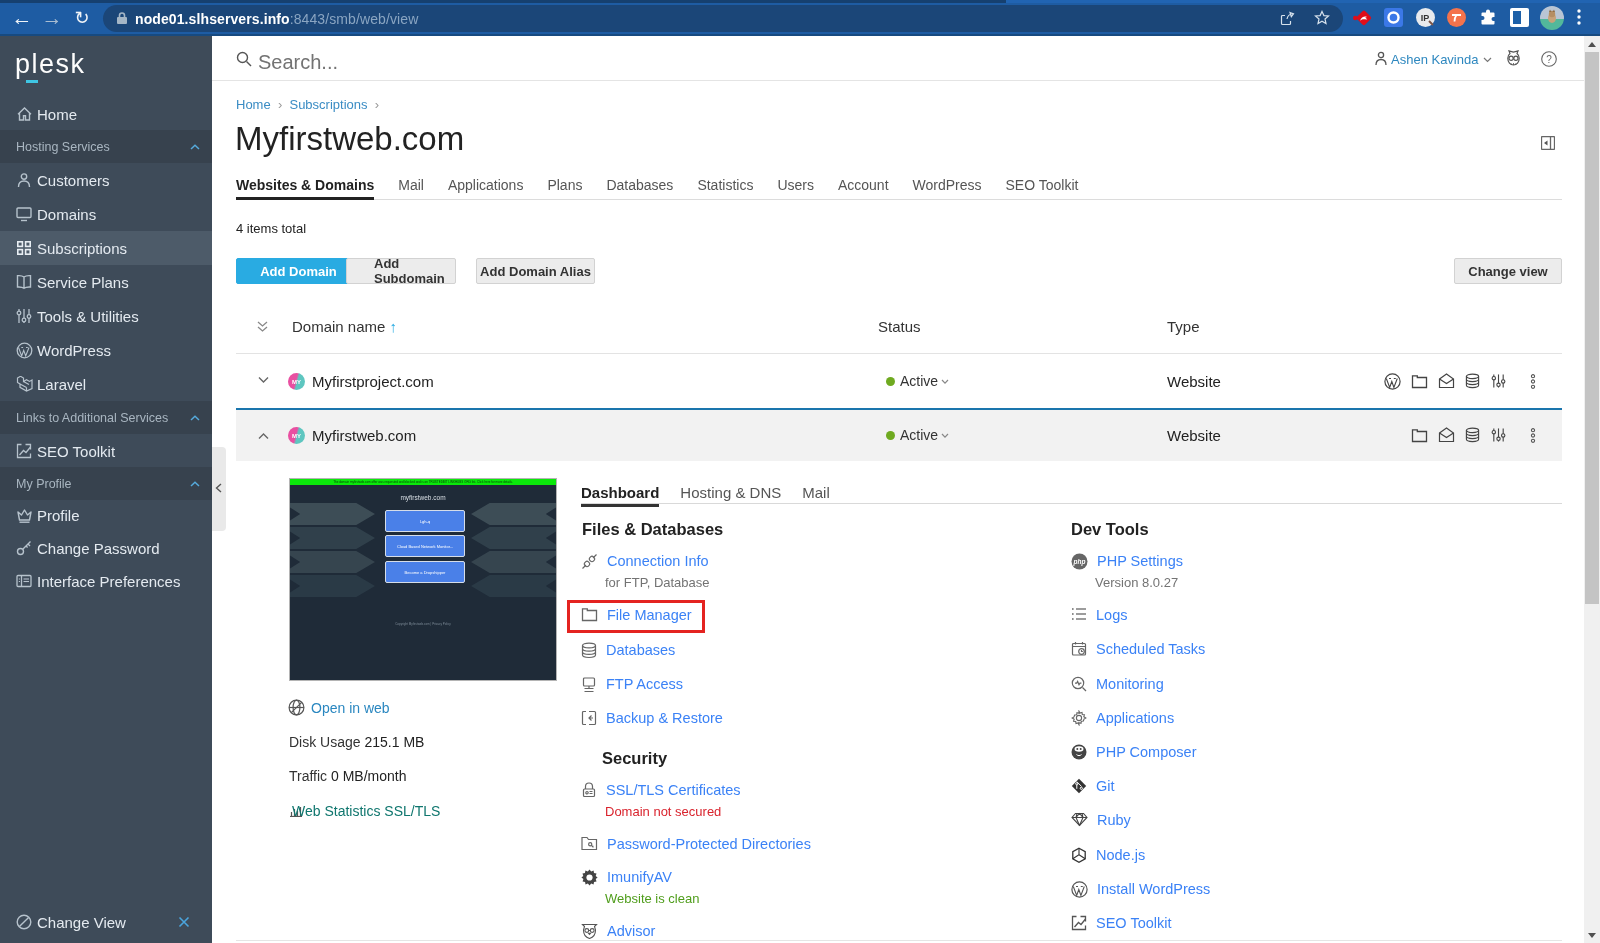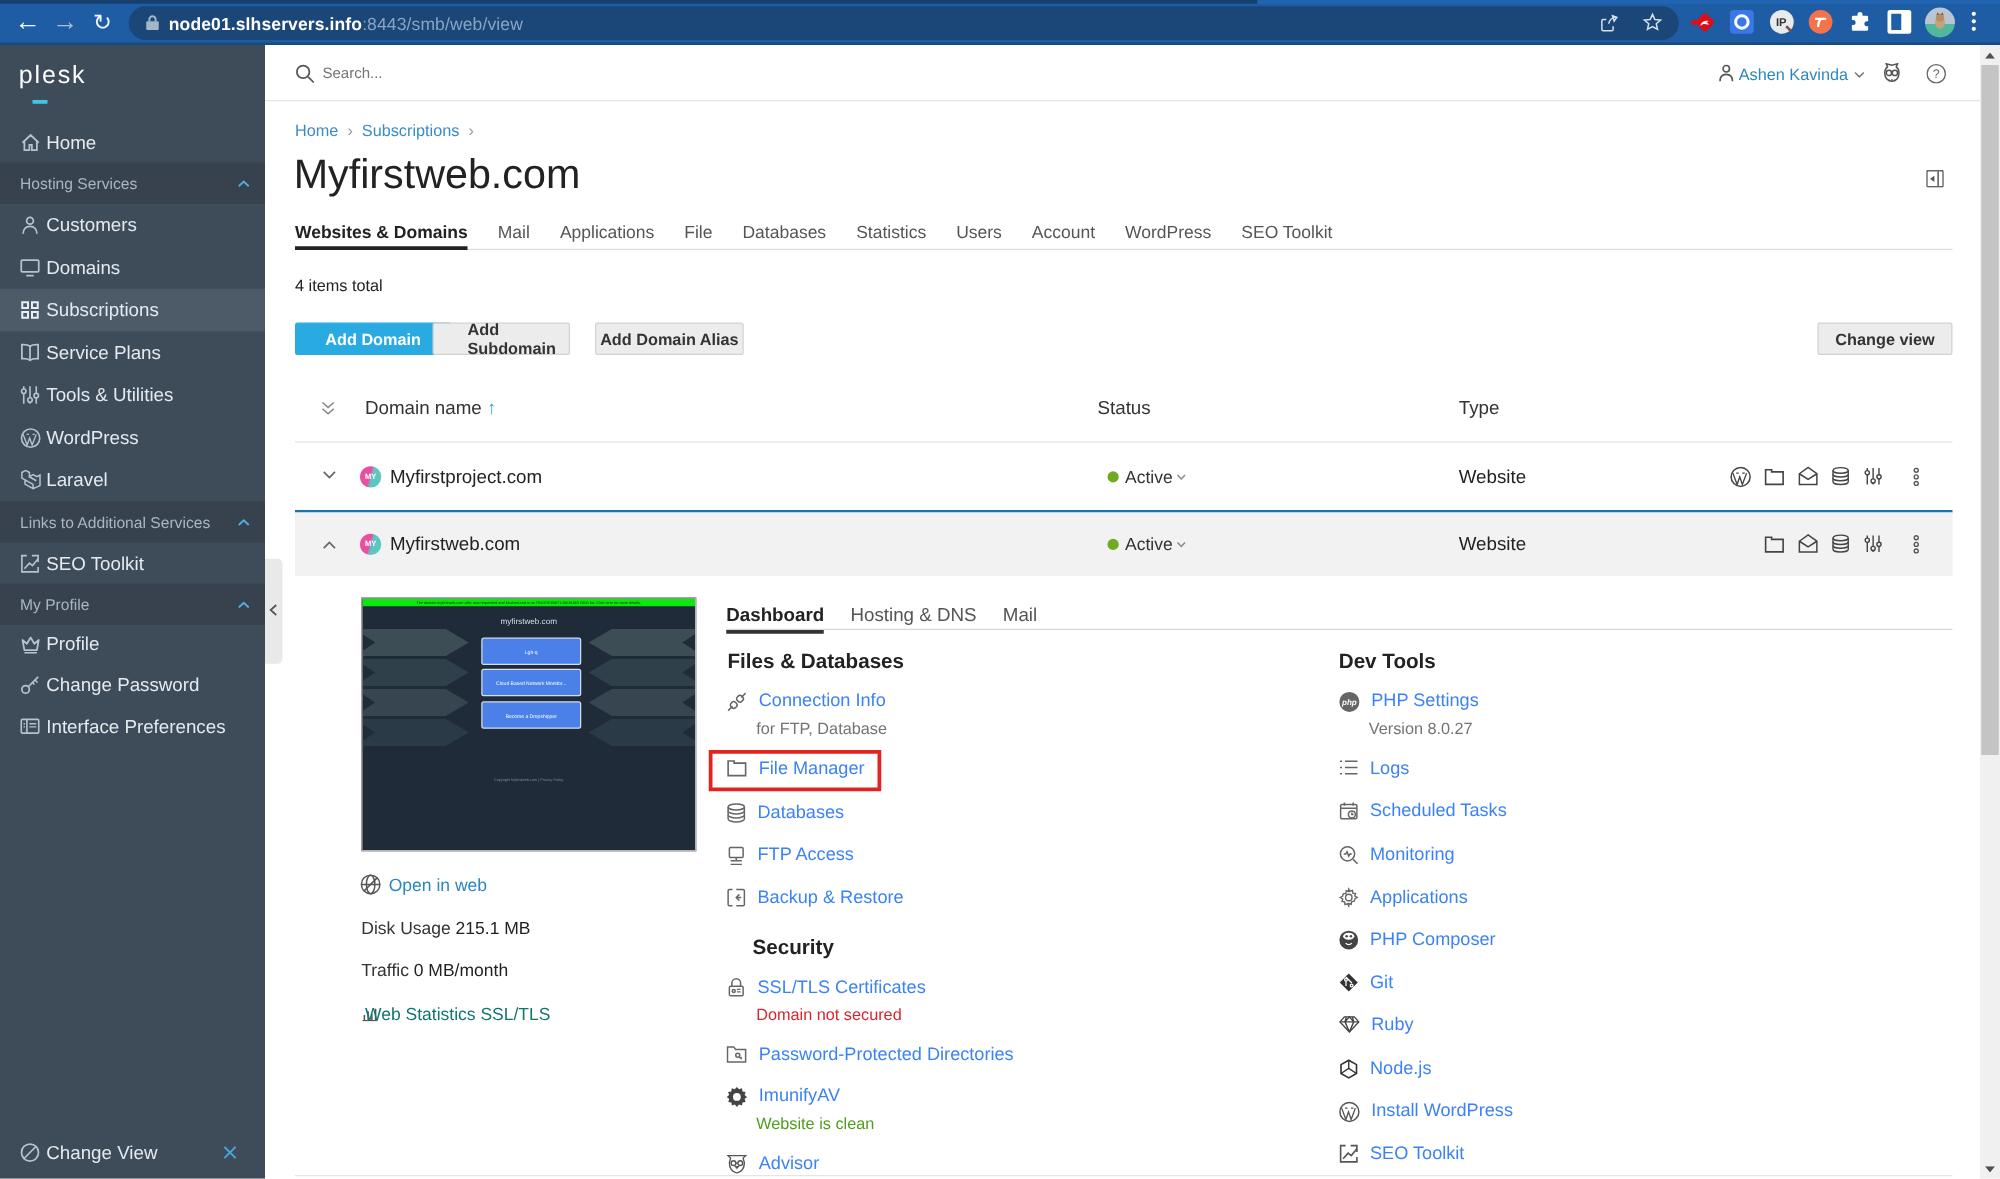--- a/index.html
+++ b/index.html
@@ -9,38 +9,38 @@
 
 
 #chrome { position:absolute; left:0; top:0; width:1600px; height:36px; background:#1e5ca3; }
 #chrome .navic { position:absolute; top:0; height:36px; display:flex; align-items:center; justify-content:center; color:#f0f4f8; }
 #urlpill { position:absolute; left:103px; top:5px; width:1240px; height:27px; background:#1b4678; border-radius:14px; display:flex; align-items:center; }
 #urltext { font-size:14px; color:#fff; font-weight:bold; margin-left:32px; letter-spacing:.1px;}
 #urltext span { color:#8aa5c2; font-weight:normal; }
 
 
 #sidebar { position:absolute; left:0; top:36px; width:212px; height:907px; background:#3e4b59; color:#e4eaf0; }
-#plesk { position:absolute; left:15px; top:13px; font-size:20px; color:#fdfdfd; letter-spacing:1.5px; }
+#plesk { position:absolute; left:15px; top:13px; font-size:27px; color:#fdfdfd; letter-spacing:1.5px; }
 #plesk .us { position:absolute; left:11px; top:31px; width:12px; height:3px; background:#3fc6e4; }
 .nav-item { position:absolute; left:0; width:212px; height:34px; display:flex; align-items:center; font-size:15px; color:#e4eaf0; }
 .nav-item svg { position:absolute; left:16px; }
 .nav-item .lbl { margin-left:37px; }
 .nav-head { position:absolute; left:0; width:212px; height:33px; background:#37424e; display:flex; align-items:center; font-size:12.5px; color:#a9b6c1; }
 .nav-head .lbl { margin-left:16px; }
 .nav-head .car { position:absolute; right:12px; }
 .nav-sel { background:#4d5b69; }
 
 
 #sbar { position:absolute; left:1584px; top:36px; width:16px; height:907px; background:#f0f0f0; }
 #sbar .thumb { position:absolute; left:1px; top:16px; width:14px; height:552px; background:#c4c4c4; }
 #sbar .arr { position:absolute; left:0; width:16px; height:16px; display:flex; align-items:center; justify-content:center; }
 
 
 #topbar { position:absolute; left:212px; top:36px; width:1372px; height:45px; background:#fff; border-bottom:1px solid #e4e4e4; }
-#searchtxt { position:absolute; left:258px; top:51px; font-size:12px; color:#737373; }
+#searchtxt { position:absolute; left:258px; top:51px; font-size:20px; color:#737373; }
 #usr { position:absolute; left:1391px; top:52px; font-size:13px; color:#2d87bf; }
 
 
 #content { position:absolute; left:212px; top:82px; width:1372px; height:861px; background:#fff; }
 .crumb { position:absolute; left:236px; top:97px; font-size:13px; color:#999; }
 .crumb a { color:#3a8cc4; text-decoration:none; }
 #title { position:absolute; left:235px; top:120px; font-size:33px; color:#222; }
 #collapse-ic { position:absolute; left:1541px; top:136px; }
 #tabs { position:absolute; left:236px; top:177px; display:flex; font-size:14px; color:#555; z-index:2; }
 #tabs .tab { margin-right:24px; padding-bottom:4px; }
@@ -316,21 +316,21 @@
 <div id="title">Myfirstweb.com</div>
 <svg id="collapse-ic" width="14" height="14" viewBox="0 0 14 14">
     <rect x="0.5" y="0.5" width="13" height="13" rx="1" fill="none" stroke="#666" stroke-width="1.3"></rect>
     <line x1="9.5" y1="1" x2="9.5" y2="13" stroke="#666" stroke-width="1.3"></line>
     <path d="M6.5 4.5v5L3 7z" fill="#555"></path>
   </svg>
 <div id="tabs">
   <div class="tab act">Websites &amp; Domains</div>
   <div class="tab">Mail</div>
   <div class="tab">Applications</div>
-  <div class="tab">File</div>
+  <div class="tab">Plans</div>
   <div class="tab">Databases</div>
   <div class="tab">Statistics</div>
   <div class="tab">Users</div>
   <div class="tab">Account</div>
   <div class="tab">WordPress</div>
   <div class="tab">SEO Toolkit</div>
 </div>
 <div id="tabline"></div>
 <div id="items-total">4 items total</div>
 

